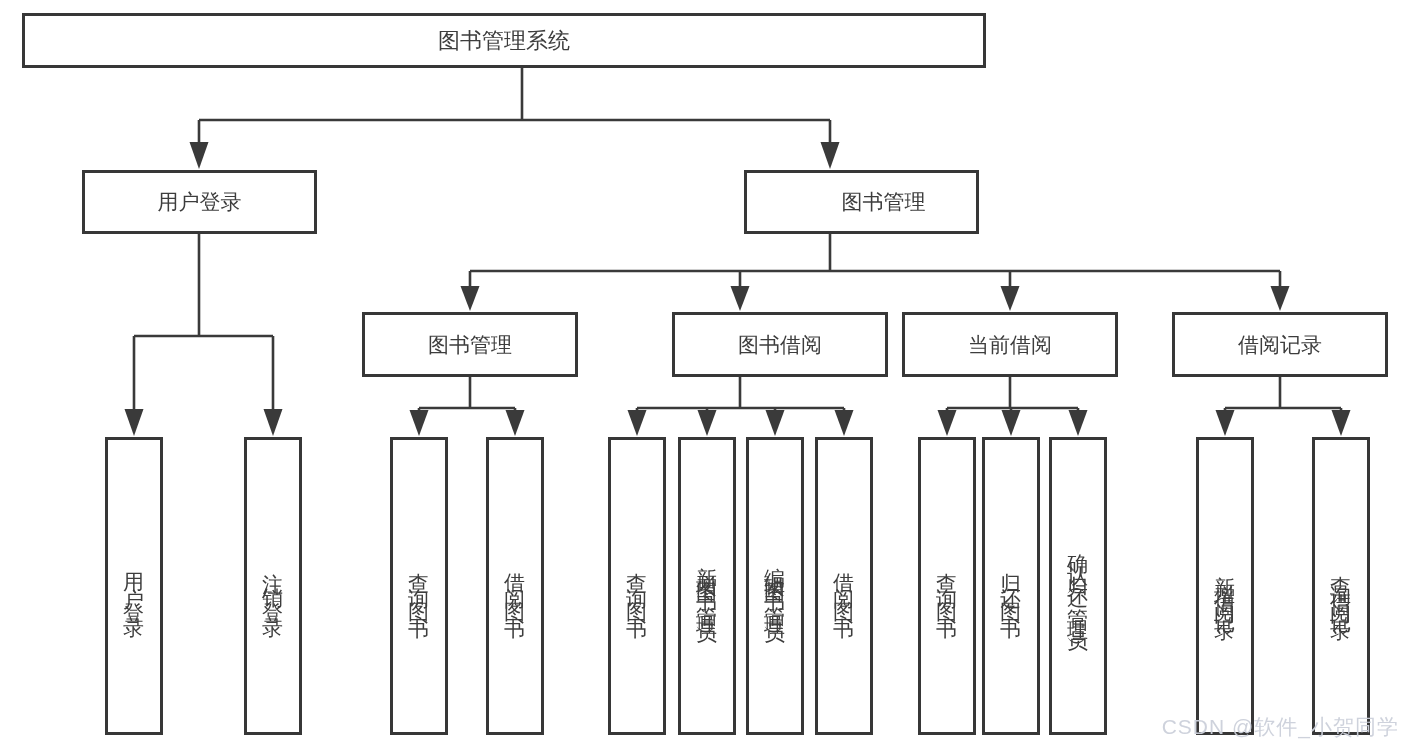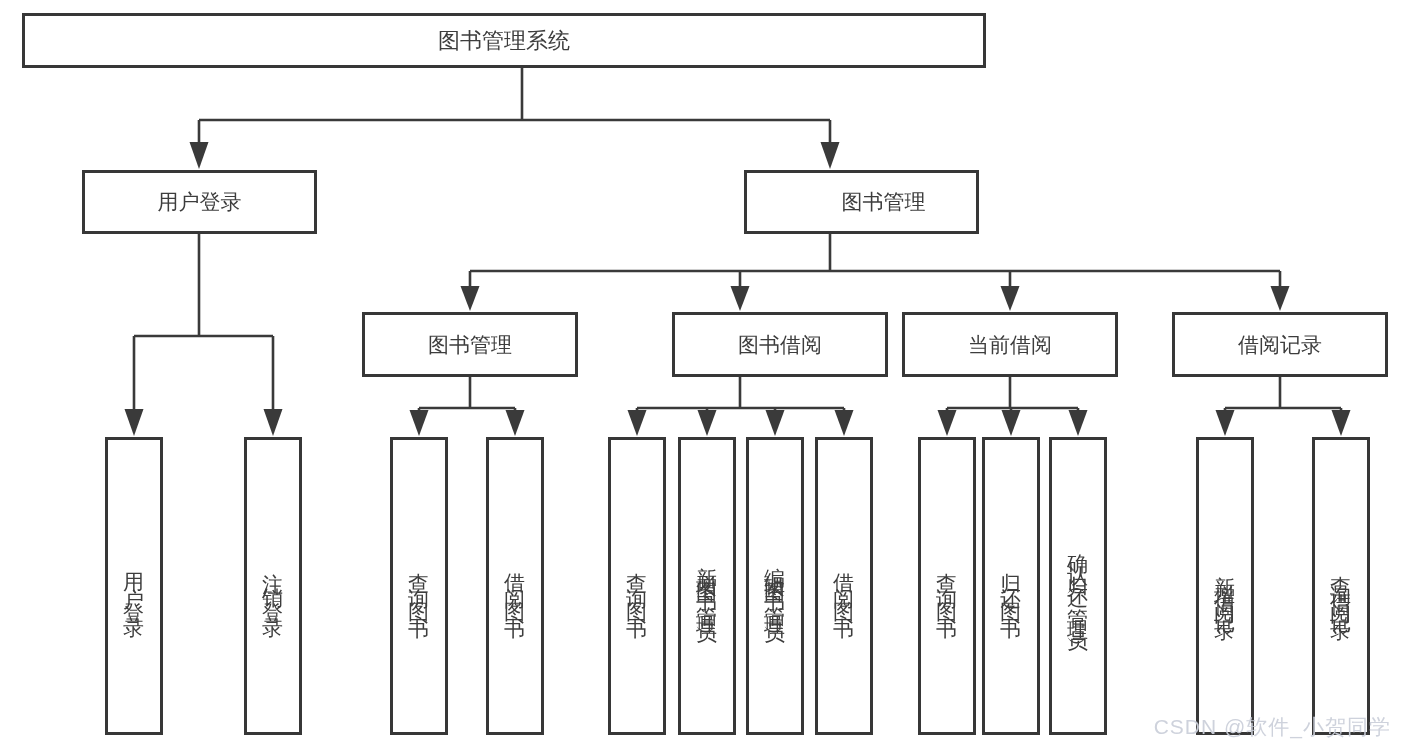--- a/index.html
+++ b/index.html
@@ -64,21 +64,21 @@
   #v5  { left: 678px; }
   #v6  { left: 746px; }
   #v7  { left: 815px; }
   #v8  { left: 918px; }
   #v9  { left: 982px; }
   #v10 { left: 1049px; }
   #v11 { left: 1196px; }
   #v12 { left: 1312px; }
   #watermark {
     position: absolute;
-    right: 14px;
+    right: 6px;
     bottom: 6px;
     font-size: 21px;
     color: rgba(203, 208, 218, 0.95);
     z-index: 10;
     letter-spacing: 1px;
   }
 </style>
 </head>
 <body>
 

